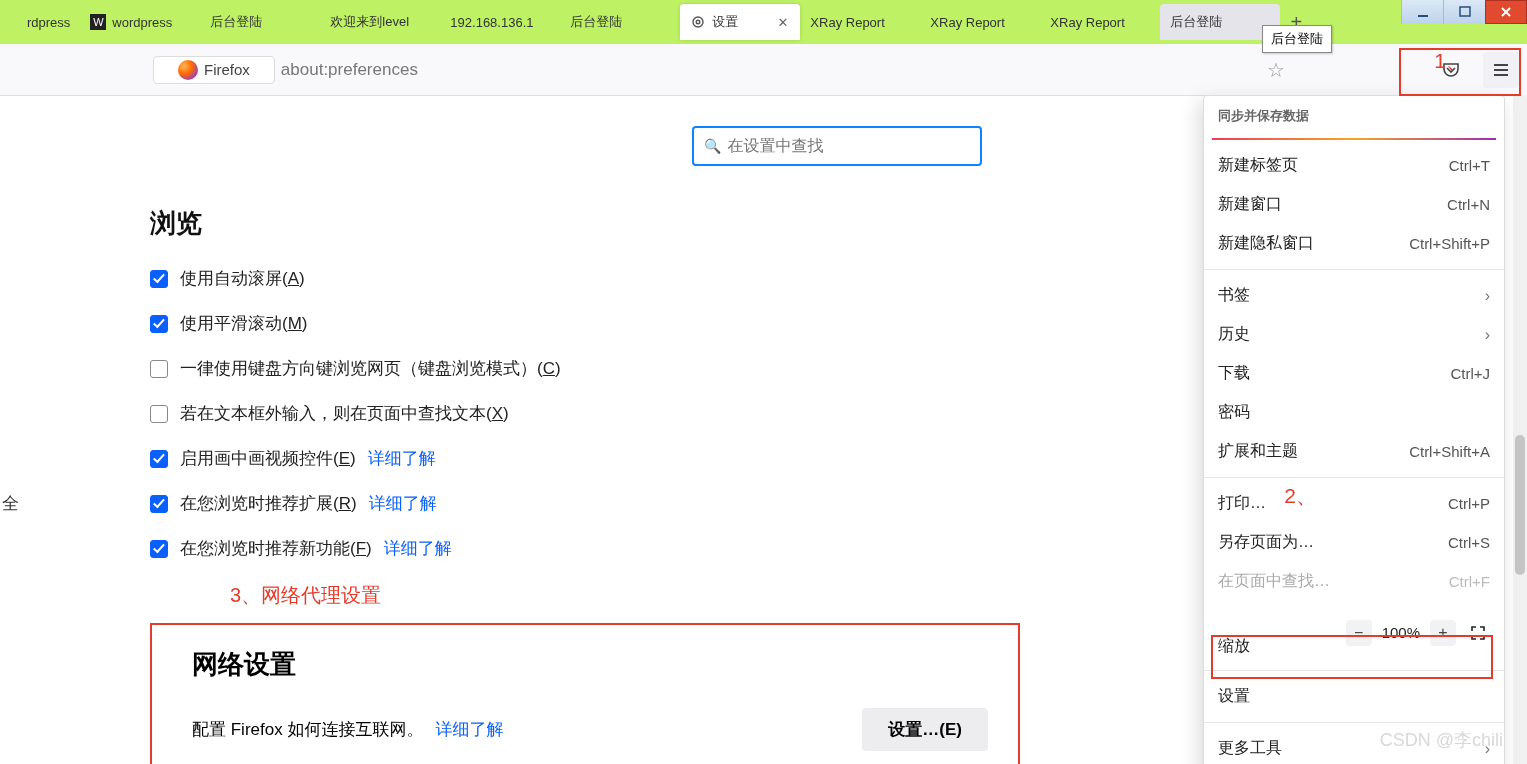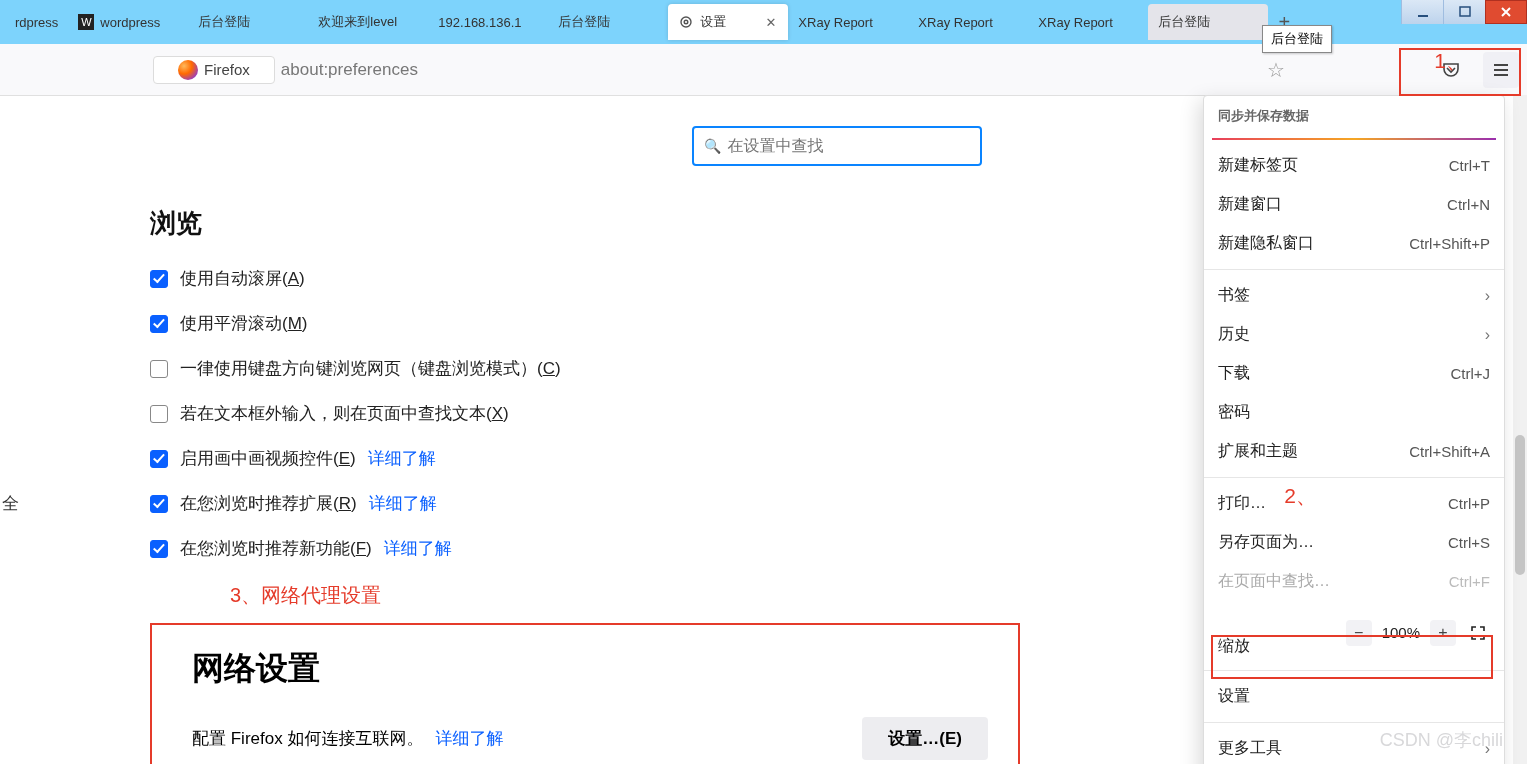--- a/index.html
+++ b/index.html
@@ -5,21 +5,21 @@
 * { margin: 0; padding: 0; box-sizing: border-box; font-family: "Segoe UI", Arial, sans-serif; }
 body { background: #fff; width: 1527px; height: 764px; overflow: hidden; position: relative; }
 
 
 .win-controls { position: absolute; right: 0; top: 0; display: flex; }
 .wc { width: 42px; height: 24px; display: flex; align-items: center; justify-content: center; border-left: 1px solid #9fbde0; background: linear-gradient(#dbe8f6,#bdd3ec); cursor: pointer; }
 .wc.close { background: #e04b30; color: #fff; border: 1px solid #b03020; }
 .wc svg { display: block; }
 
 
-.tab-strip { height: 44px; display: flex; align-items: center; background: #7dd3fc; padding-left: 5px; }
+.tab-strip { height: 44px; display: flex; align-items: center; background: #bef264; padding-left: 17px; }
 .tab { height: 36px; min-width: 120px; max-width: 130px; padding: 0 10px; display: flex; align-items: center; font-size: 13px; color: #333; border-radius: 4px 4px 0 0; white-space: nowrap; overflow: hidden; cursor: pointer; }
 .tab.truncated { max-width: 70px; min-width: 50px; }
 .tab .favicon { width: 16px; height: 16px; margin-right: 6px; display: inline-flex; align-items: center; justify-content: center; font-size: 11px; }
 .tab.active { background: #fff; box-shadow: 0 0 4px rgba(0,0,0,0.15); }
 .tab .close-x { margin-left: auto; color: #666; padding: 2px; }
 .tab-plus { width: 32px; text-align: center; color: #555; font-size: 20px; cursor: pointer; }
 .tab-tooltip { position: absolute; top: 25px; left: 1262px; background: #fff; border: 1px solid #888; padding: 4px 8px; font-size: 13px; box-shadow: 1px 1px 2px rgba(0,0,0,0.2); z-index: 50; }
 
 
 .nav-row { height: 52px; display: flex; align-items: center; padding: 0 8px; background: #f9f9fb; border-bottom: 1px solid #e0e0e0; }
@@ -42,21 +42,21 @@
 h2.section { font-size: 26px; font-weight: 600; margin-bottom: 26px; color: #111; }
 .opt-row { display: flex; align-items: center; margin-bottom: 22px; font-size: 17px; color: #222; }
 .cb { width: 18px; height: 18px; border: 1.5px solid #888; border-radius: 3px; margin-right: 12px; display: flex; align-items: center; justify-content: center; cursor: pointer; flex-shrink: 0; }
 .cb.checked { background: #0a60ff; border-color: #0a60ff; }
 .cb.checked::after { content: ""; width: 4px; height: 9px; border: solid #fff; border-width: 0 2.5px 2.5px 0; transform: rotate(42deg) translate(-1px,-1px); }
 .ul { text-decoration: underline; }
 .link { color: #0a60ff; margin-left: 12px; cursor: pointer; }
 .annot { color: #e53b2a; font-size: 20px; }
 .annot.a3 { margin-left: 80px; margin-top: 6px; margin-bottom: 14px; }
 .net-box { border: 2px solid #e53b2a; padding: 22px 30px 20px 40px; width: 870px; }
-.net-box h2 { font-size: 32px; font-weight: 600; margin-bottom: 26px; }
+.net-box h2 { font-size: 26px; font-weight: 600; margin-bottom: 26px; }
 .net-row { display: flex; align-items: center; font-size: 17px; }
 .net-btn { margin-left: auto; background: #ededf0; border: none; border-radius: 4px; padding: 10px 26px; font-size: 17px; font-weight: 600; cursor: pointer; }
 
 
 .menu { position: absolute; right: 22px; top: 95px; width: 302px; background: #fff; border: 1px solid #ddd; border-radius: 4px; box-shadow: -4px 6px 20px rgba(0,0,0,0.15); z-index: 30; font-size: 16px; color: #222; }
 .menu .hdr { padding: 11px 14px; font-weight: 600; color: #666; font-size: 13px; overflow: hidden; white-space: nowrap; }
 .menu .sep-grad { height: 2px; background: linear-gradient(90deg,#e83e5c,#f5a623,#9b2fae); margin: 2px 8px 6px; }
 .menu .sep { height: 1px; background: #e6e6e6; margin: 6px 0; }
 .menu .mi { padding: 9px 14px; display: flex; align-items: center; cursor: pointer; }
 .menu .mi.disabled { color: #aaa; }

